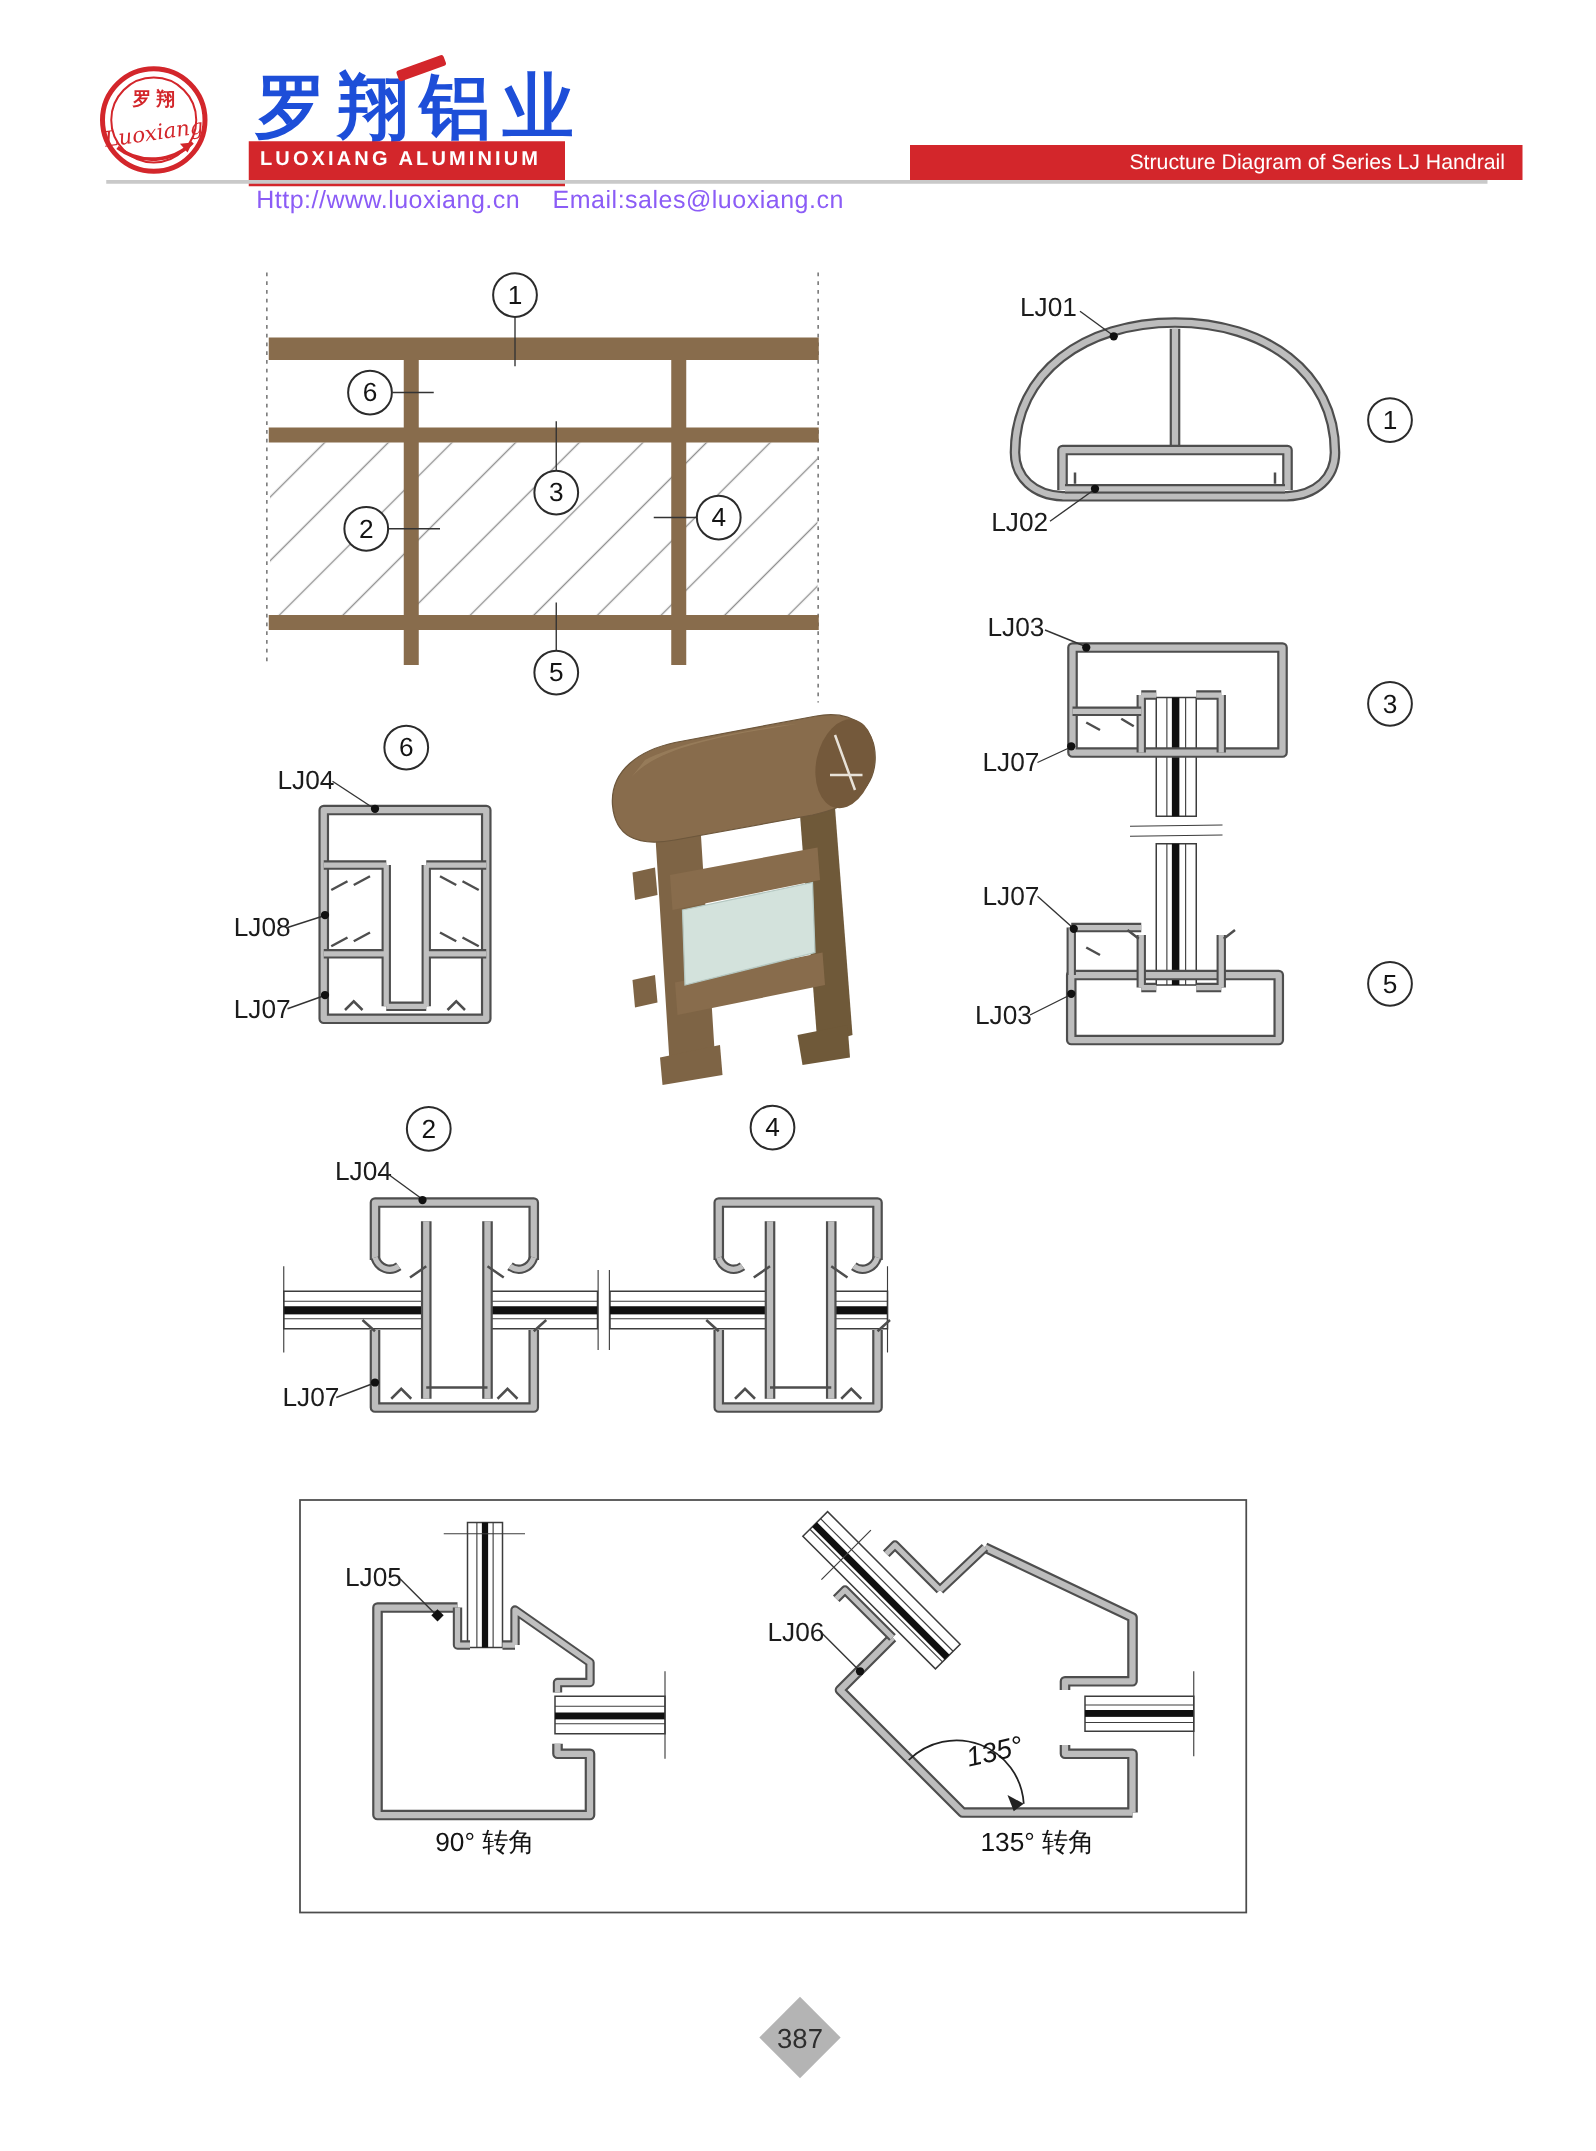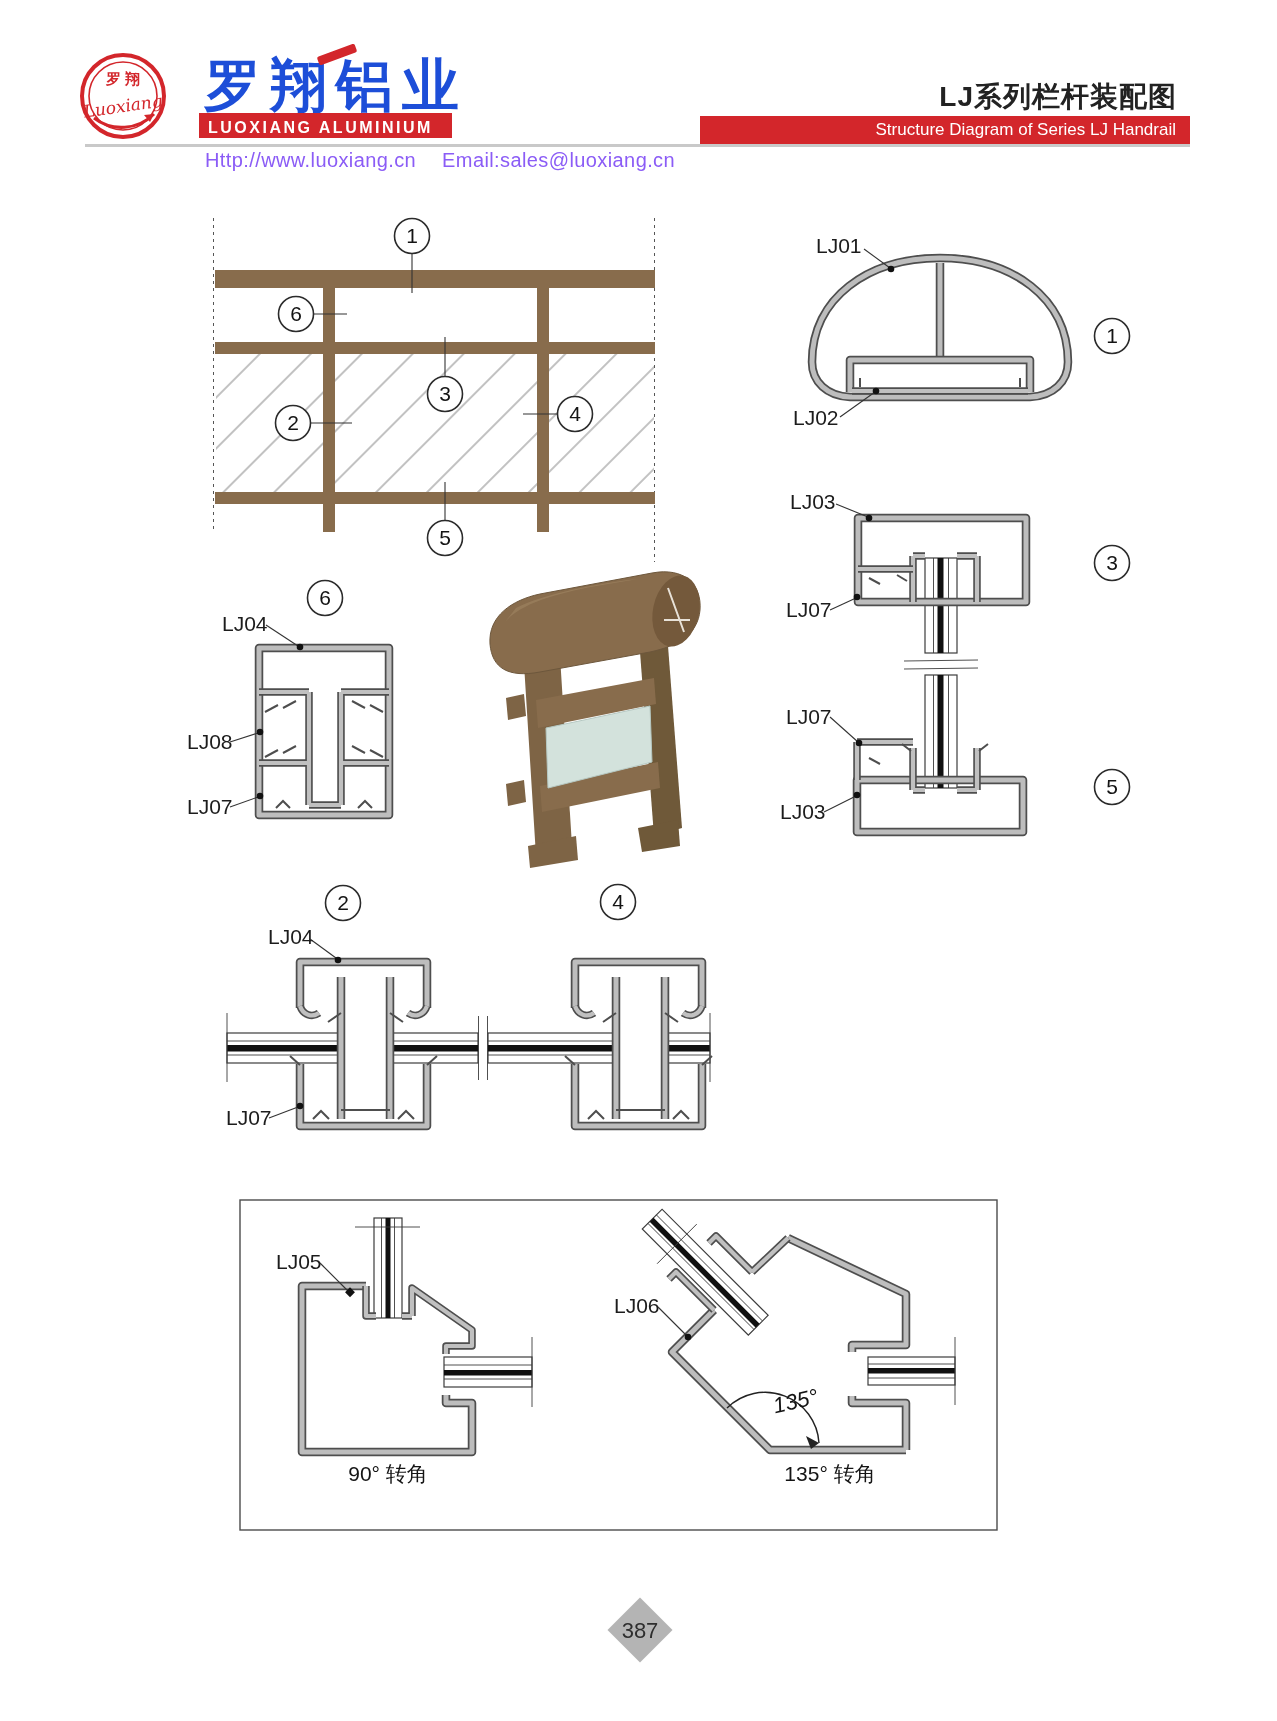--- a/index.html
+++ b/index.html
@@ -3,23 +3,23 @@
 <meta charset="utf-8">
 <style>
   html,body{margin:0;padding:0;background:#e8e8e8;}
   .page{position:relative;width:1277px;height:1721px;background:#fff;overflow:hidden;
         font-family:"Liberation Sans",sans-serif;}
   .abs{position:absolute;}
   
   .company-zh{left:204px;top:48px;font-size:57px;font-weight:700;letter-spacing:9px;color:#1d4ed8;}
   .accent-swoosh{left:317px;top:50px;width:40px;height:9px;background:#d3262b;transform:rotate(-20deg);border-radius:2px;}
   .redbar{background:#d3262b;color:#fff;}
-  .redbar-left{left:199px;top:113px;width:253px;height:25px;font-size:16px;font-weight:700;
+  .redbar-left{left:199px;top:113px;width:253px;height:36px;font-size:16px;font-weight:700;
                letter-spacing:2.5px;line-height:29px;padding-left:9px;box-sizing:border-box;}
-  .redbar-right{left:700px;top:116px;width:490px;height:28px;font-size:17px;line-height:28px;
+  .redbar-right{left:728px;top:116px;width:490px;height:28px;font-size:17px;line-height:28px;
                 text-align:right;padding-right:14px;box-sizing:border-box;}
   .grayrule{left:85px;top:144px;width:1105px;height:3px;background:#c9c9c9;}
   .contact{left:205px;top:149px;font-size:20px;color:#8b5cf6;letter-spacing:.4px;}
   .contact span{margin-right:20px;}
   .title-zh{right:100px;top:78px;font-size:28px;font-weight:600;letter-spacing:1px;color:#222;}
   
   svg.art{position:absolute;left:0;top:0;}
   .wo{fill:none;stroke:#4e4e4e;stroke-width:8.5;stroke-linejoin:round;}
   .wi{fill:none;stroke:#bdbdbd;stroke-width:5;stroke-linejoin:round;}
   .wo2{fill:none;stroke:#4e4e4e;stroke-width:7.5;stroke-linejoin:round;}
@@ -52,21 +52,20 @@
   </svg>
 
   <div class="abs company-zh">罗翔铝业</div>
   <div class="abs accent-swoosh"></div>
   <div class="abs redbar redbar-left">LUOXIANG ALUMINIUM</div>
   <div class="abs grayrule"></div>
   <div class="abs contact">
     <span>Http://www.luoxiang.cn</span>
     <span>Email:sales@luoxiang.cn</span>
   </div>
-  <div class="abs title-zh">LJ系列栏杆装配图</div>
   <div class="abs redbar redbar-right">Structure Diagram of Series LJ Handrail</div>
 
   <svg class="art" width="1277" height="1721" viewBox="0 0 1277 1721">
 
     <defs>
       <pattern id="hatch" width="36" height="36" patternUnits="userSpaceOnUse" patternTransform="rotate(45)">
         <line x1="2" y1="0" x2="2" y2="36" stroke="#8f8f8f" stroke-width="1.1"></line>
       </pattern>
 
       <path id="p_dome" fill="none" d="M812,362 C812,298 868,258 940,258 C1012,258 1068,298 1068,362

